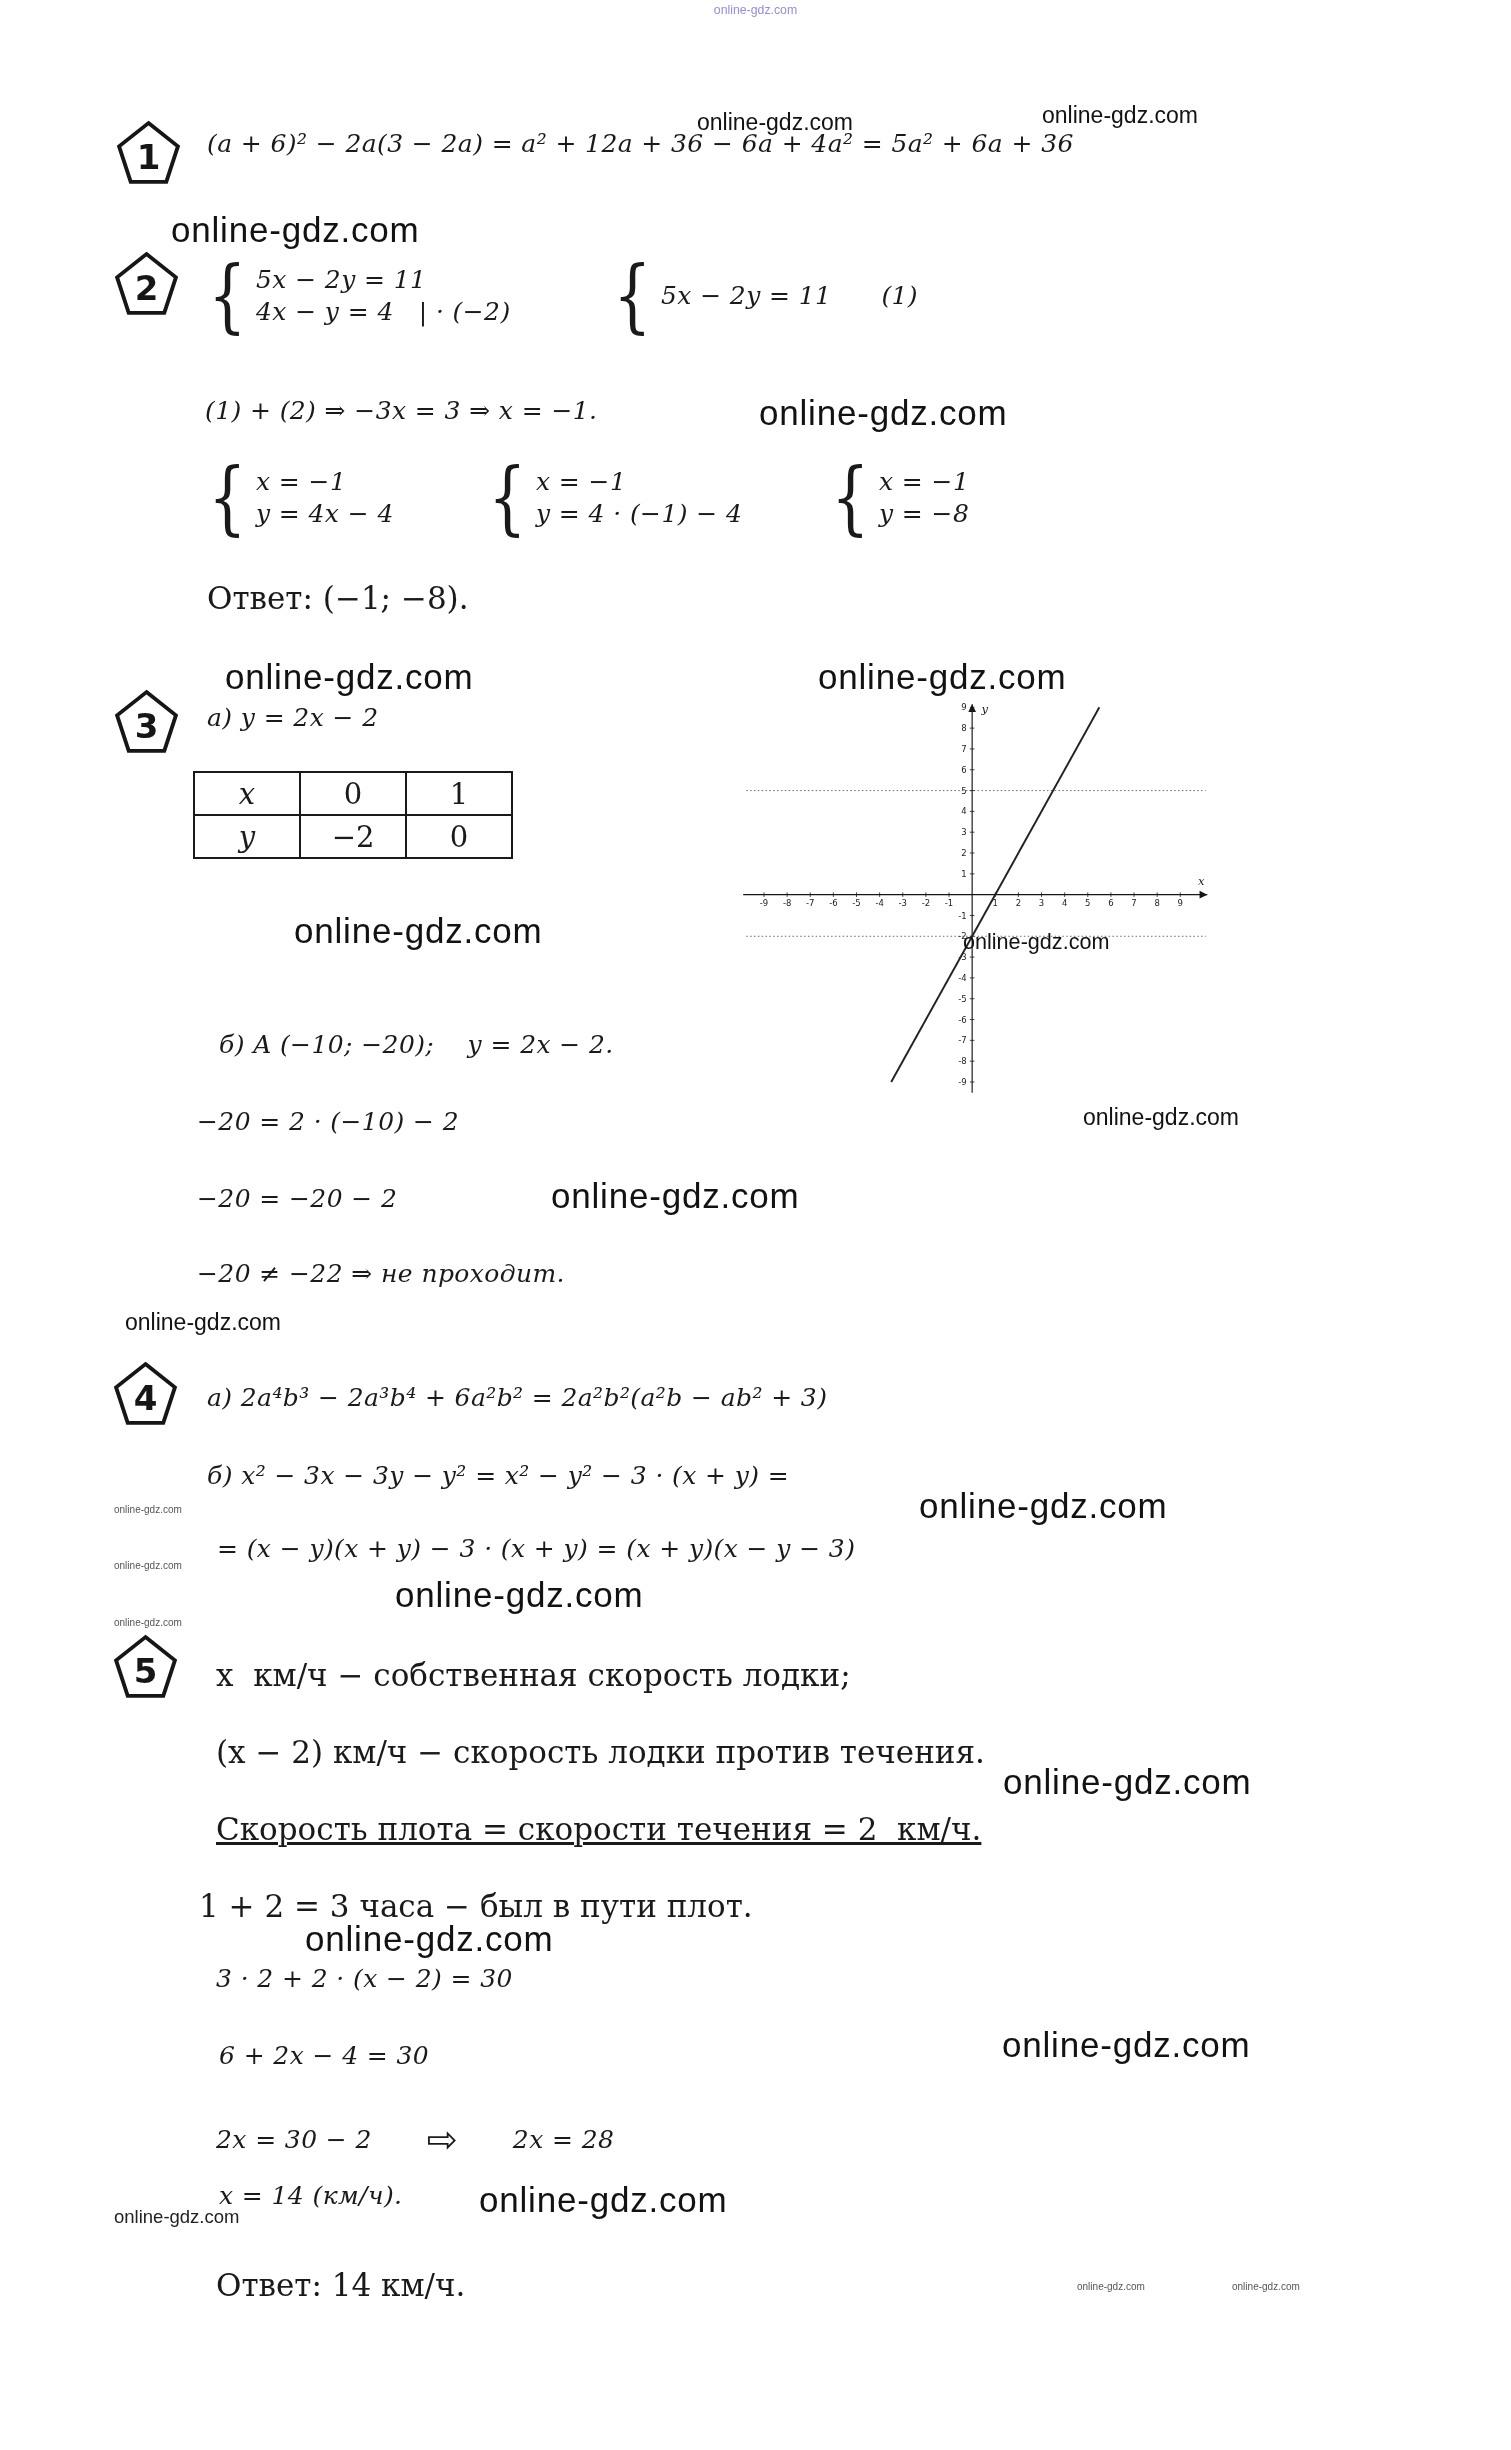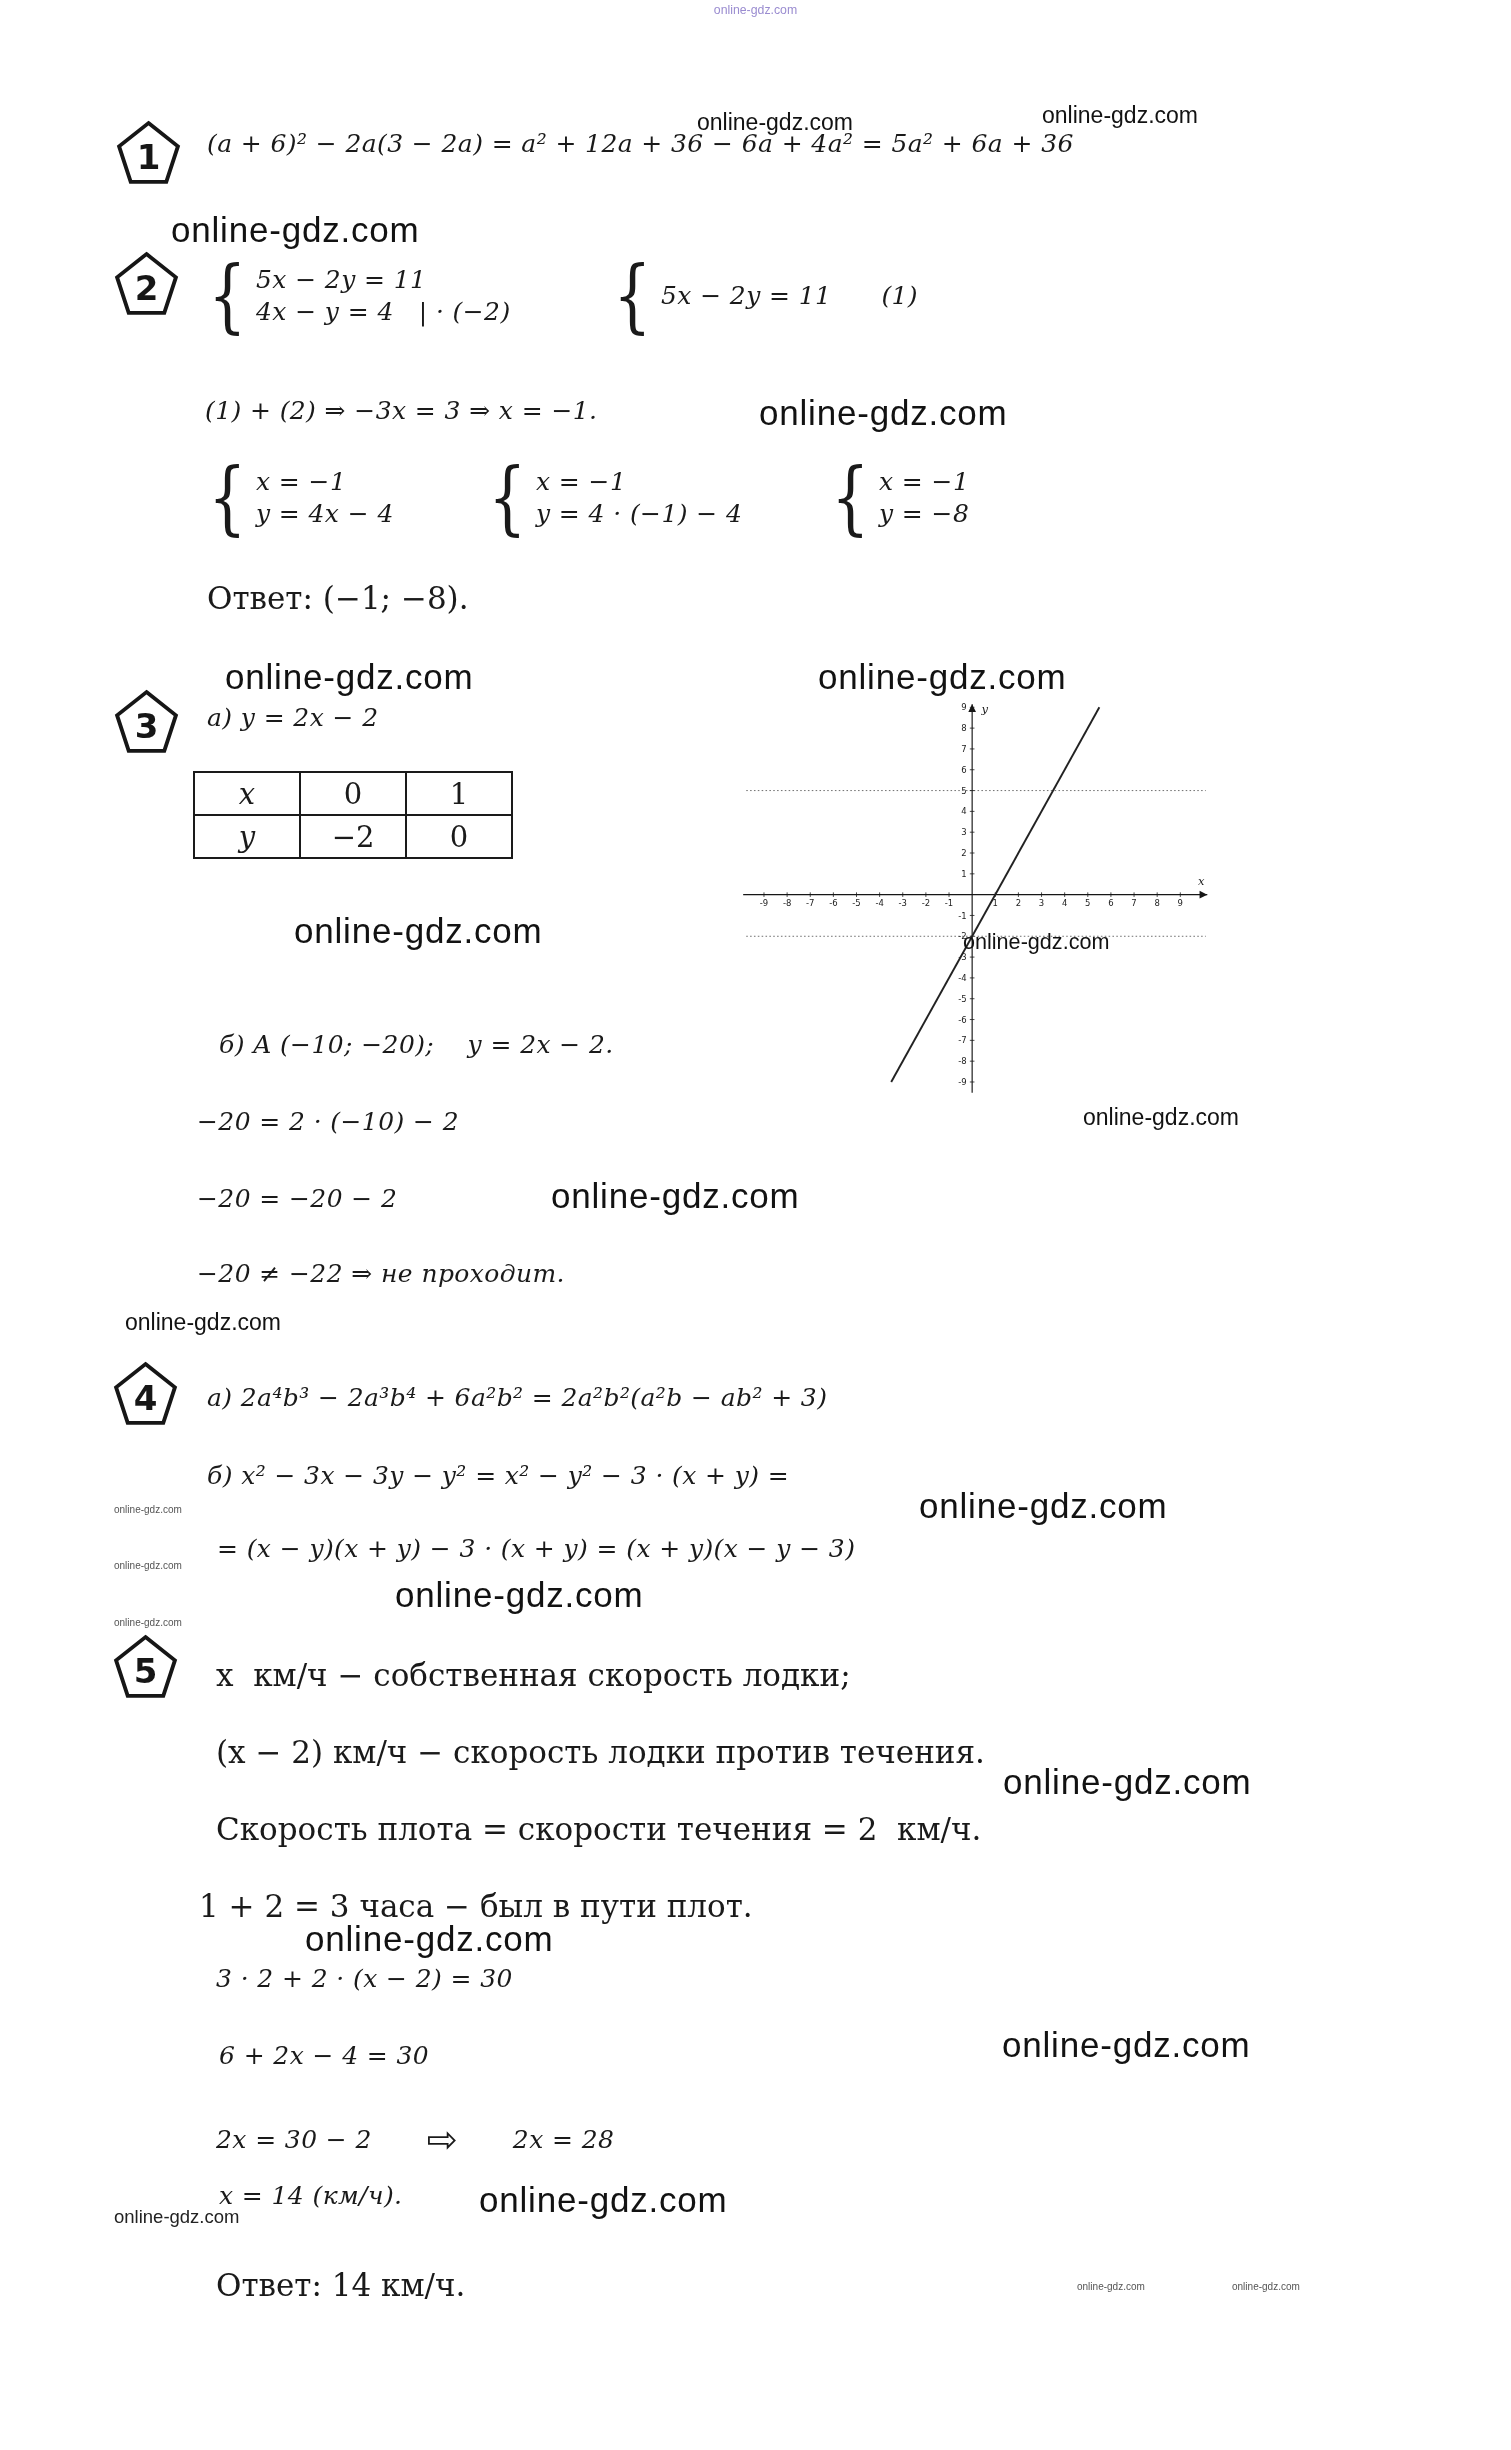--- a/index.html
+++ b/index.html
@@ -244,21 +244,21 @@
   <div class="abs badge" style="left:113px; top:1634px;">
     <svg viewBox="0 0 84 84">
       <polygon points="42,4 80,34 65,80 19,80 4,34" fill="#ffffff" stroke="#161616" stroke-width="5"></polygon>
       <text x="42" y="63" text-anchor="middle" class="badge-num">5</text>
     </svg>
   </div>
 
   <div class="abs text" style="left:216px; top:1657px;">x  км/ч − собственная скорость лодки;</div>
   <div class="abs text" style="left:216px; top:1734px;">(x − 2) км/ч − скорость лодки против течения.</div>
   <div class="abs wm wm-lg" style="left:1003px; top:1762px;">online-gdz.com</div>
-  <div class="abs text" style="left:216px; top:1811px;">Скорость плота = скорости течения = 2  км/ч.</div>
+  <div class="abs text" style="left:216px; top:1811px;text-decoration:underline;">Скорость плота = скорости течения = 2  км/ч.</div>
   <div class="abs text" style="left:199px; top:1888px;">1 + 2 = 3 часа − был в пути плот.</div>
   <div class="abs wm wm-lg" style="left:305px; top:1919px;">online-gdz.com</div>
   <div class="abs math" style="left:216px; top:1964px;">3 · 2 + 2 · (x − 2) = 30</div>
   <div class="abs math" style="left:219px; top:2041px;">6 + 2x − 4 = 30</div>
   <div class="abs wm wm-lg" style="left:1002px; top:2025px;">online-gdz.com</div>
 
   <div class="abs eqrow" style="left:216px; top:2118px;">
     <span class="math">2x = 30 − 2</span>
     <span class="arrow-glyph">⇨</span>
     <span class="math">2x = 28</span>

